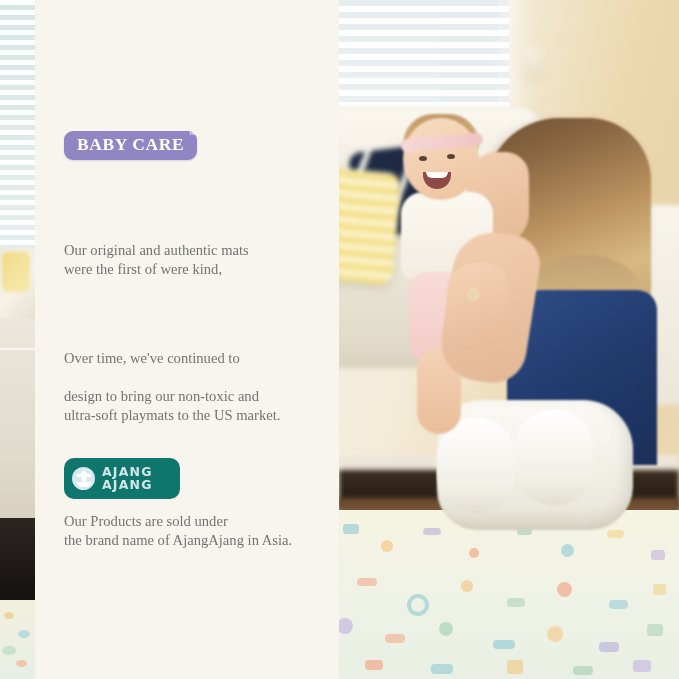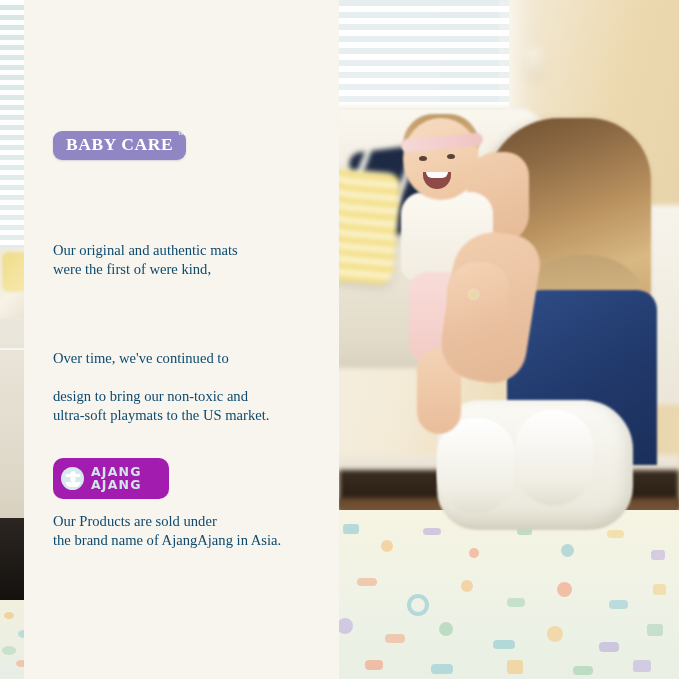--- a/index.html
+++ b/index.html
@@ -217,21 +217,21 @@
   .ring{
     position:absolute; left:130px; top:290px; width:9px; height:9px; border-radius:50%;
     background:#e8d9a8; box-shadow:0 0 3px rgba(255,255,255,.8);
   }
   .soft{ filter:blur(2.6px); }
   .softer{ filter:blur(5px); }
   .vsoft{ filter:blur(1.1px); }
 
   
   .panel{
-    position:absolute; left:24px; top:0; width:268px; height:679px;
+    position:absolute; left:35px; top:0; width:268px; height:679px;
     background:#F8F5EF;
   }
 
   .badge{
     display:inline-block; position:relative;
     background:#9186C4; color:#ffffff;
     border-radius:9px;
     padding:5px 13px 6px 13px;
     font-family:"Liberation Serif", serif;
     font-weight:700; font-size:17.5px; letter-spacing:.6px;
@@ -247,31 +247,31 @@
   .headline{
     position:absolute; left:29px; top:170px; width:266px;
     font-family:"DejaVu Serif", "Liberation Serif", serif;
     font-weight:400; font-size:24.5px; line-height:1.27;
     color:#2b2b2b; letter-spacing:-.2px;
   }
 
   .para{
     position:absolute; left:29px; width:250px;
     font-family:"Liberation Serif", serif;
-    font-size:14.6px; line-height:1.31; color:#0c4a6e;
+    font-size:14.6px; line-height:1.31; color:#737373;
   }
   .para.p1{ top:241px; }
   .para.p2{ top:349px; }
   .para.p3{ top:512px; }
 
   
   .aj-wrap{
     position:absolute; left:29px; top:458px;
     width:116px; height:41px; border-radius:10px;
-    background:#a21caf;
+    background:#0f766e;
     display:flex; align-items:center; gap:7px; padding:0 8px;
   }
   .aj-mark{
     width:23px; height:23px; border-radius:50%;
     background:#D6E9EC; position:relative; flex:0 0 auto;
   }
   .aj-mark .fig{
     position:absolute; left:50%; top:4px; transform:translateX(-50%);
     width:5px; height:11px; border-radius:3px; background:#ffffff;
   }

